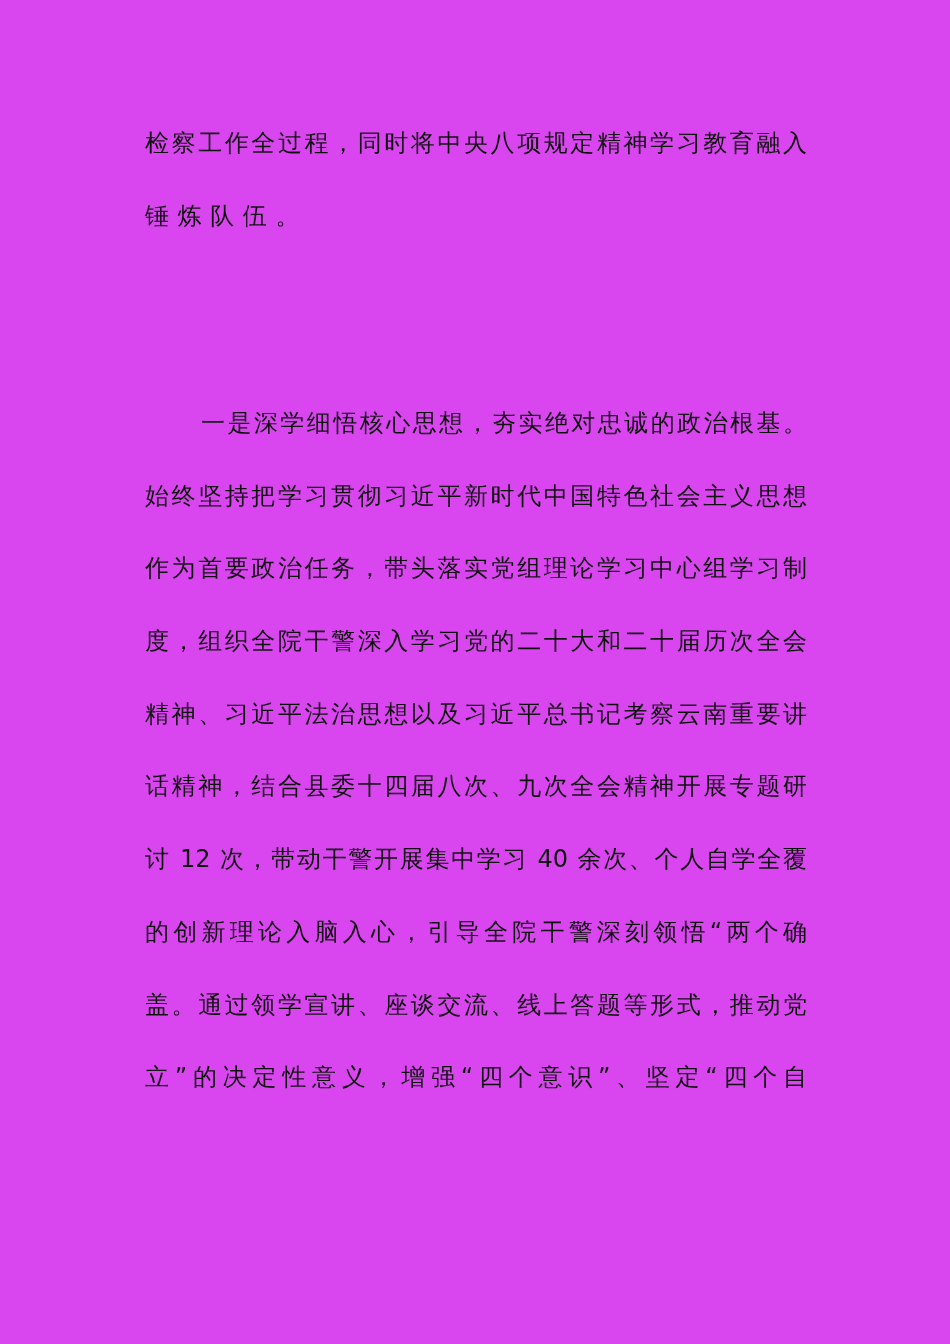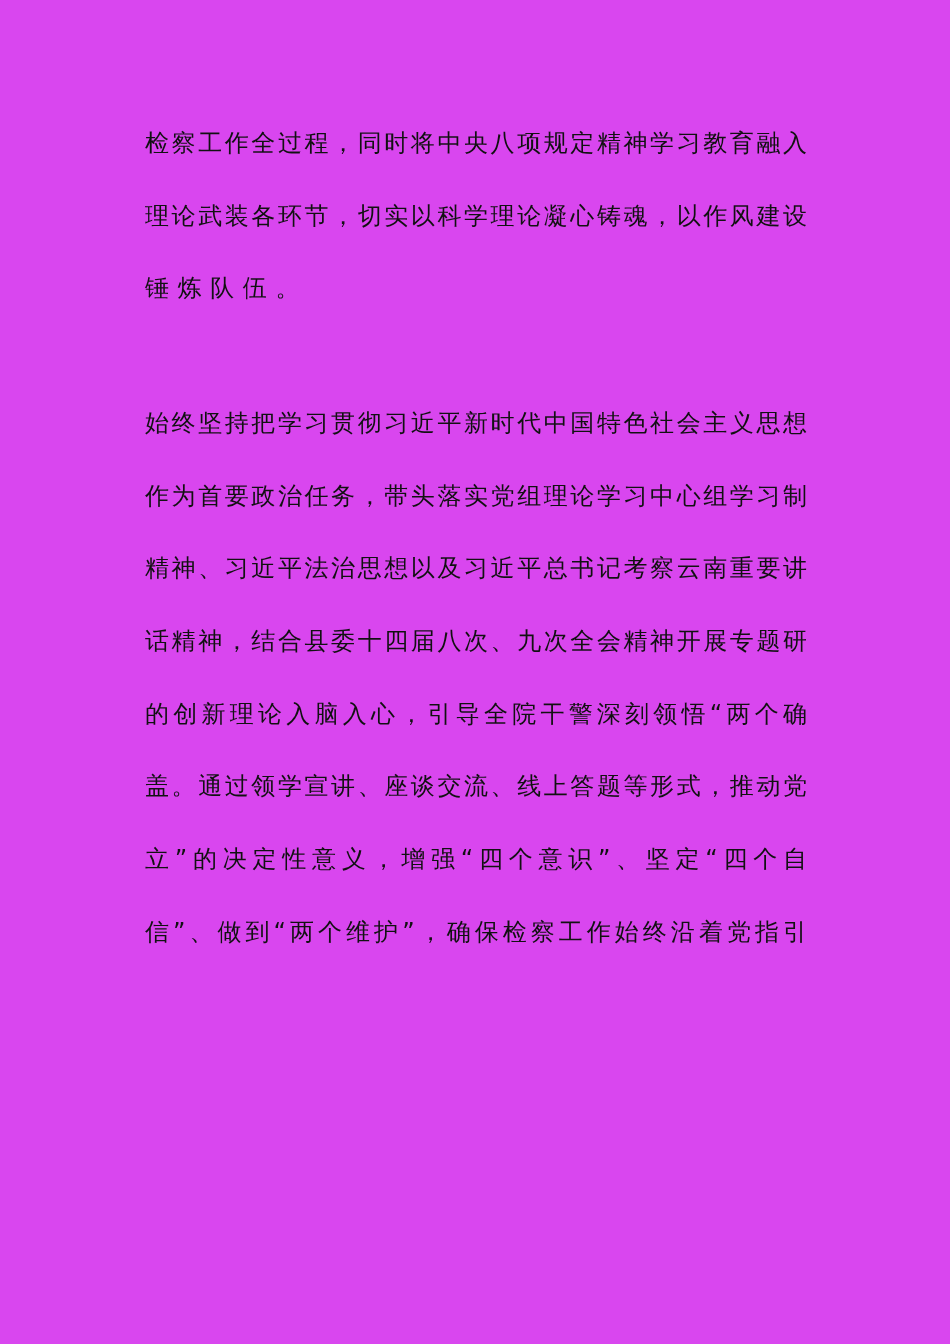--- a/index.html
+++ b/index.html
@@ -50,28 +50,29 @@
     .block-1 { top: 107px; }
     .block-2 { top: 387px; }
   </style>
 </head>
 <body>
 
 <div class="page">
 
   <div class="text-block block-1">
     <span class="line">检察工作全过程，同时将中央八项规定精神学习教育融入</span>
-    <span class="line">理论武装各环节，切实以科学理论凝心铸魂，以作风建设</span>
     <span class="line last">锤炼队伍。</span>
   </div>
 
   <div class="text-block block-2">
+    <span class="line indent">一是深学细悟核心思想，夯实绝对忠诚的政治根基。</span>
     <span class="line">始终坚持把学习贯彻习近平新时代中国特色社会主义思想</span>
     <span class="line">作为首要政治任务，带头落实党组理论学习中心组学习制</span>
+    <span class="line">度，组织全院干警深入学习党的二十大和二十届历次全会</span>
     <span class="line">精神、习近平法治思想以及习近平总书记考察云南重要讲</span>
     <span class="line">话精神，结合县委十四届八次、九次全会精神开展专题研</span>
+    <span class="line">讨 12 次，带动干警开展集中学习 40 余次、个人自学全覆</span>
     <span class="line">的创新理论入脑入心，引导全院干警深刻领悟“两个确</span>
     <span class="line">盖。通过领学宣讲、座谈交流、线上答题等形式，推动党</span>
     <span class="line">立”的决定性意义，增强“四个意识”、坚定“四个自</span>
-    <span class="line">信”、做到“两个维护”，确保检察工作始终沿着党指引</span>
   </div>
 
 </div>
 
 </body></html>

